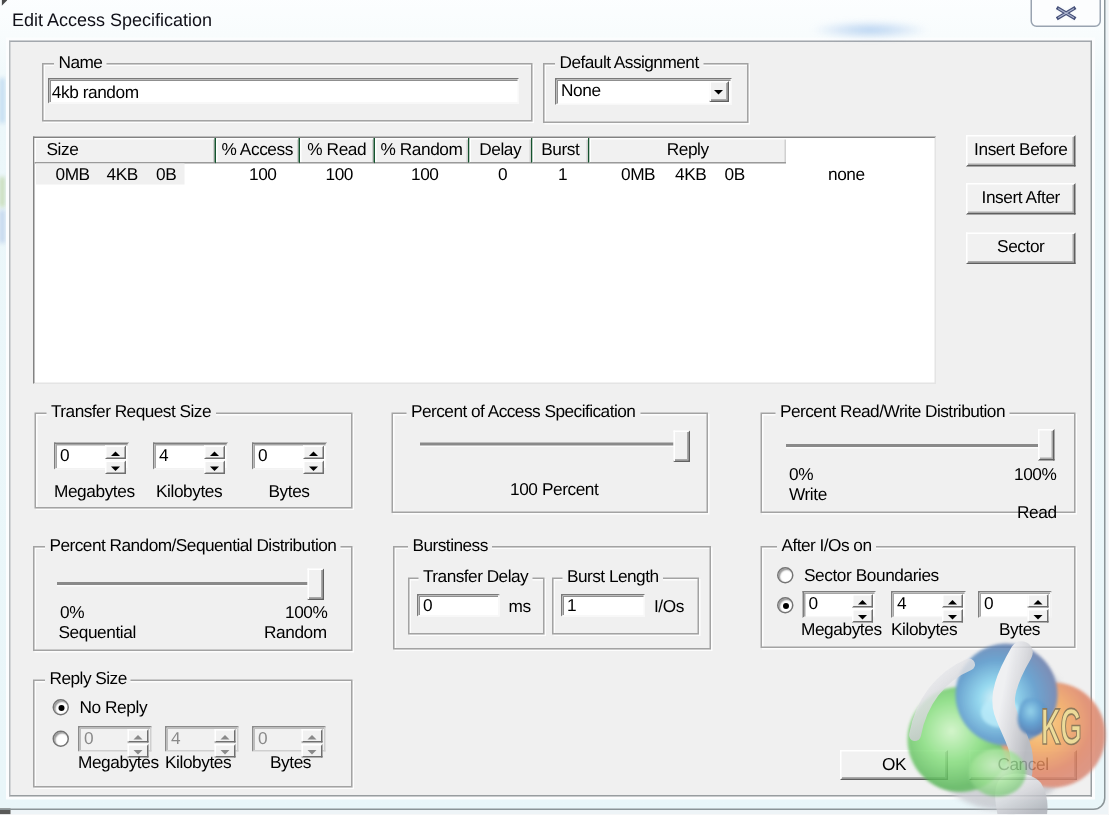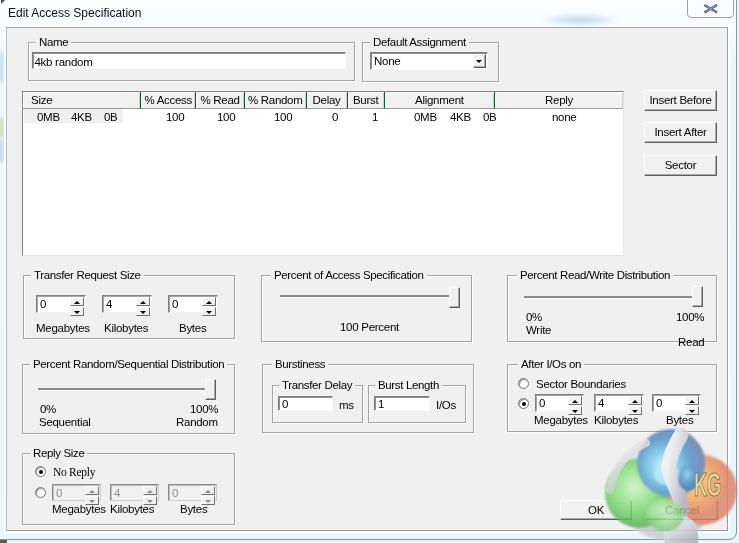--- a/index.html
+++ b/index.html
@@ -92,21 +92,20 @@
   </div>
 
   <div id="lv">
     <div id="lvhead">
       <div class="hc first" style="width:121px;">Size</div>
       <div class="hc" style="width:56px;">% Access</div>
       <div class="hc" style="width:50px;">% Read</div>
       <div class="hc" style="width:63px;">% Random</div>
       <div class="hc" style="width:42px;">Delay</div>
       <div class="hc" style="width:38px;">Burst</div>
-      <div class="hc" style="width:113px;">Alignment</div>
       <div class="hc" style="width:131px;border-right:none;">Reply</div>
     </div>
     <div style="position:absolute;left:1px;top:17px;width:99px;height:14px;background:#f0f0f0;"></div>
     <div class="t" style="left:14px;top:19px;">0MB</div>
     <div class="t" style="left:48px;top:19px;">4KB</div>
     <div class="t" style="left:81px;top:19px;">0B</div>
     <div class="t" style="left:143px;top:19px;">100</div>
     <div class="t" style="left:194px;top:19px;">100</div>
     <div class="t" style="left:251px;top:19px;">100</div>
     <div class="t" style="left:309px;top:19px;">0</div>
@@ -246,21 +245,21 @@
       </div>
   </div>
   <div class="t" style="left:534px;top:414px;">Megabytes</div>
   <div class="t" style="left:594px;top:414px;">Kilobytes</div>
   <div class="t" style="left:666px;top:414px;">Bytes</div>
 
   <div class="grp" style="left:22px;top:453px;width:211px;height:70px;">
     <div class="lbl" style="left:7px;">Reply Size</div>
   </div>
   <div class="radio sel" style="left:35px;top:466px;"></div>
-  <div class="t" style="left:53px;top:466px;font-family:Liberation Serif, serif;">No Reply</div>
+  <div class="t" style="left:53px;top:466px;">No Reply</div>
   <div class="radio" style="left:35px;top:487px;"></div>
   <div class="spin dis" style="left:52px;top:484px;width:49px;height:17px;background:#f1f1f1;">
     <div class="val" style="color:#8a8a8a;">0</div>
     <div class="ud">
         <div class="sbtn">
           <div class="tri-u" style="border-bottom-color:#8a8a8a;"></div>
         </div>
         <div class="sbtn">
           <div class="tri-d" style="border-top-color:#8a8a8a;"></div>
         </div>

